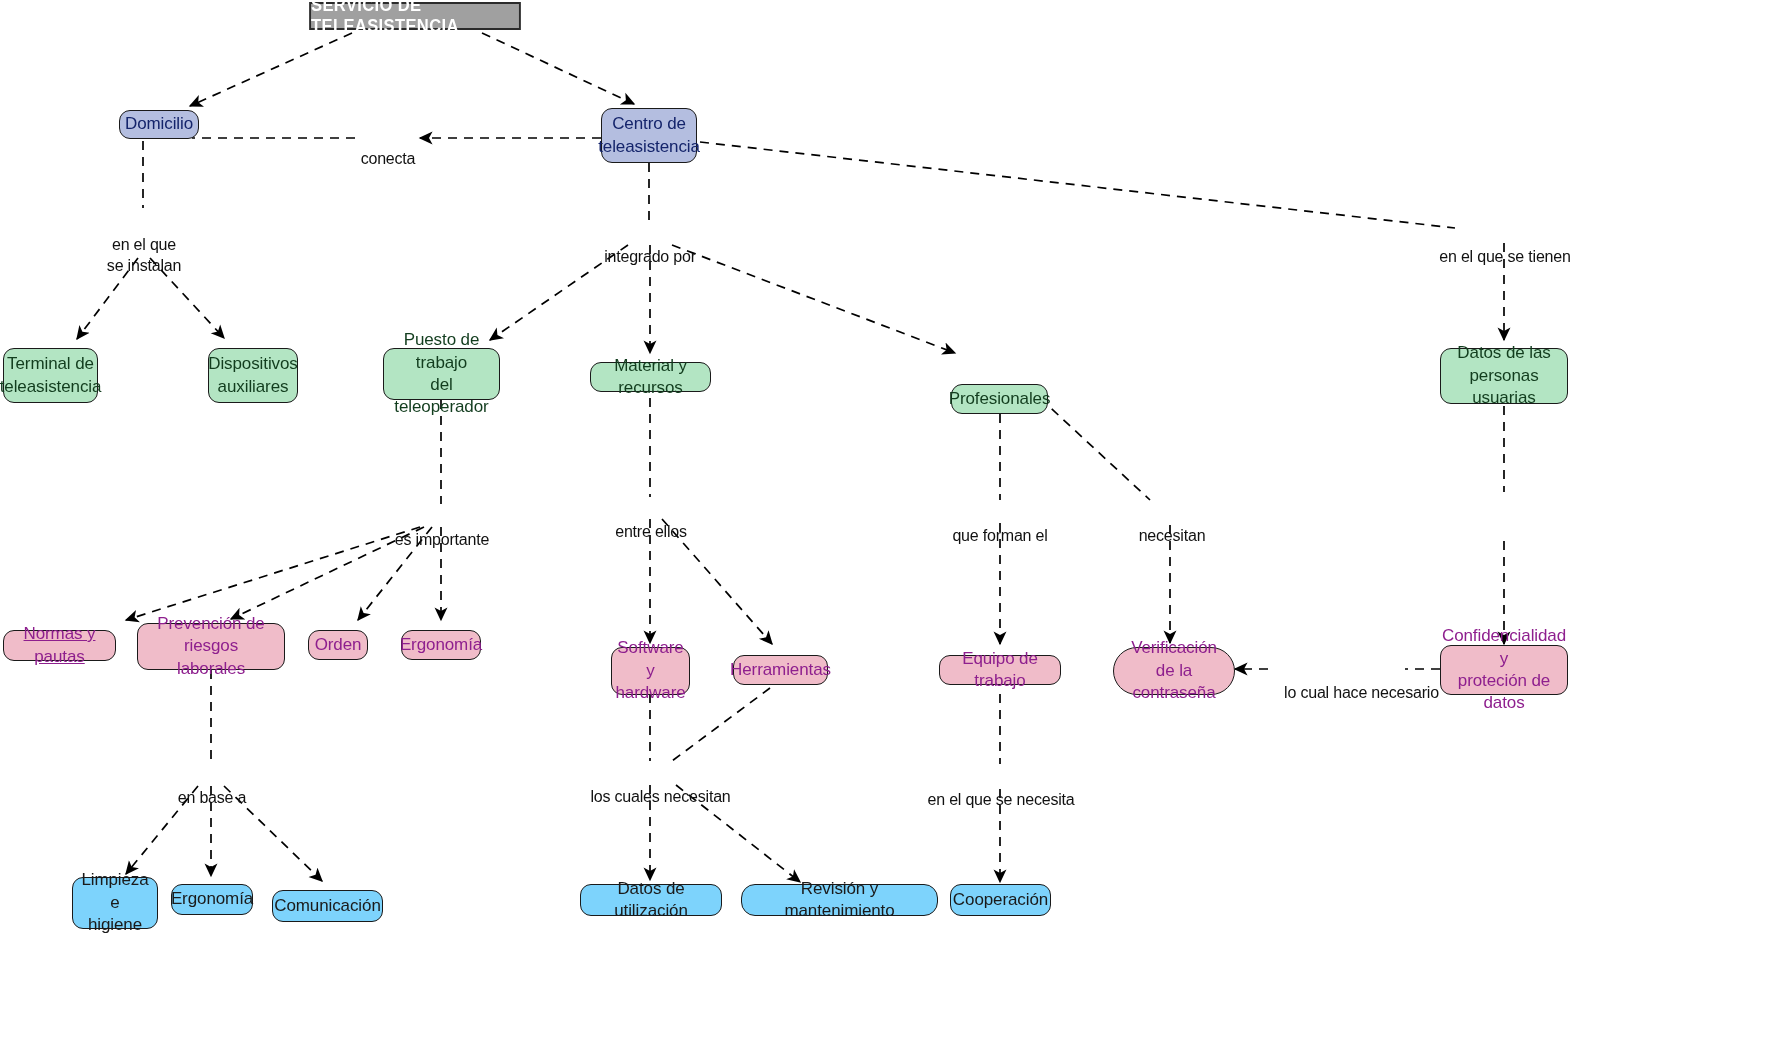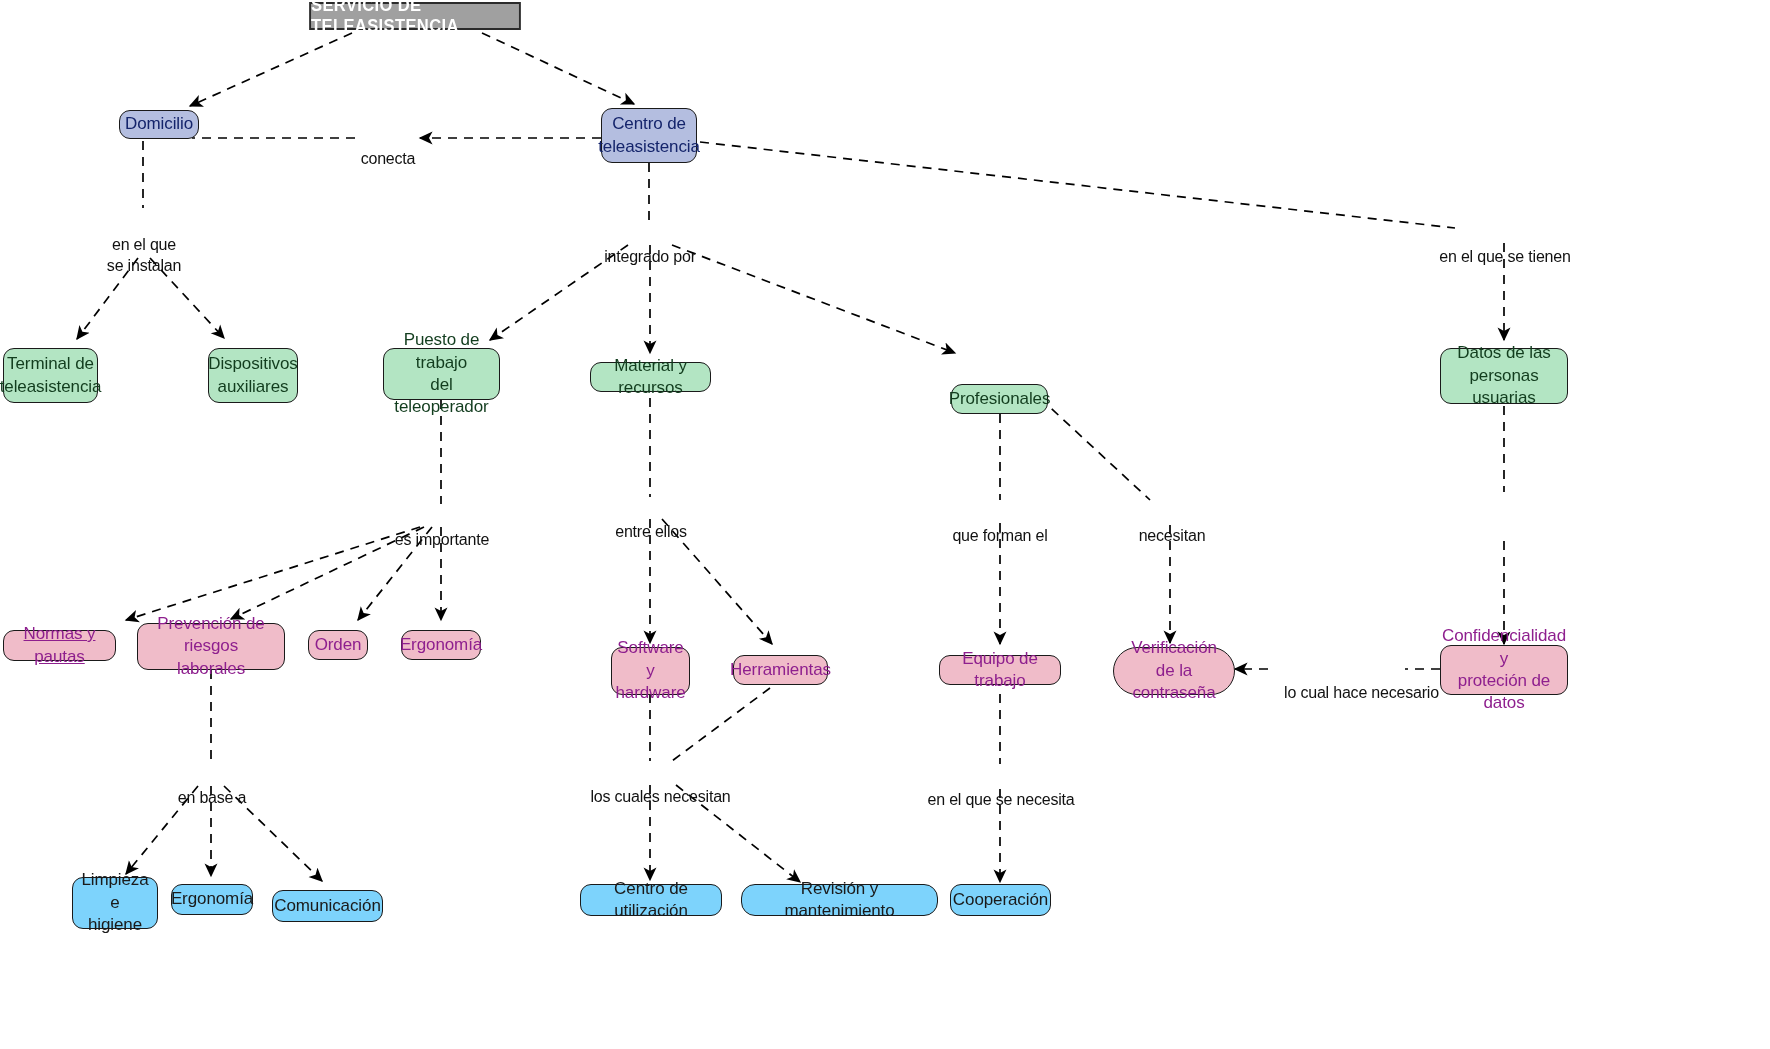--- a/index.html
+++ b/index.html
@@ -246,21 +246,21 @@
 
   <div class="node node-yellow" style="left:171px; top:884px; width:82px; height:31px;">
     <span>Ergonomía</span>
   </div>
 
   <div class="node node-yellow" style="left:272px; top:890px; width:111px; height:32px;">
     <span>Comunicación</span>
   </div>
 
   <div class="node node-yellow" style="left:580px; top:884px; width:142px; height:32px;">
-    <span>Centro de utilización</span>
+    <span>Datos de utilización</span>
   </div>
 
   <div class="node node-yellow" style="left:741px; top:884px; width:197px; height:32px;border-radius:14px;">
     <span>Revisión y mantenimiento</span>
   </div>
 
   <div class="node node-yellow" style="left:950px; top:884px; width:101px; height:32px;">
     <span>Cooperación</span>
   </div>
 

